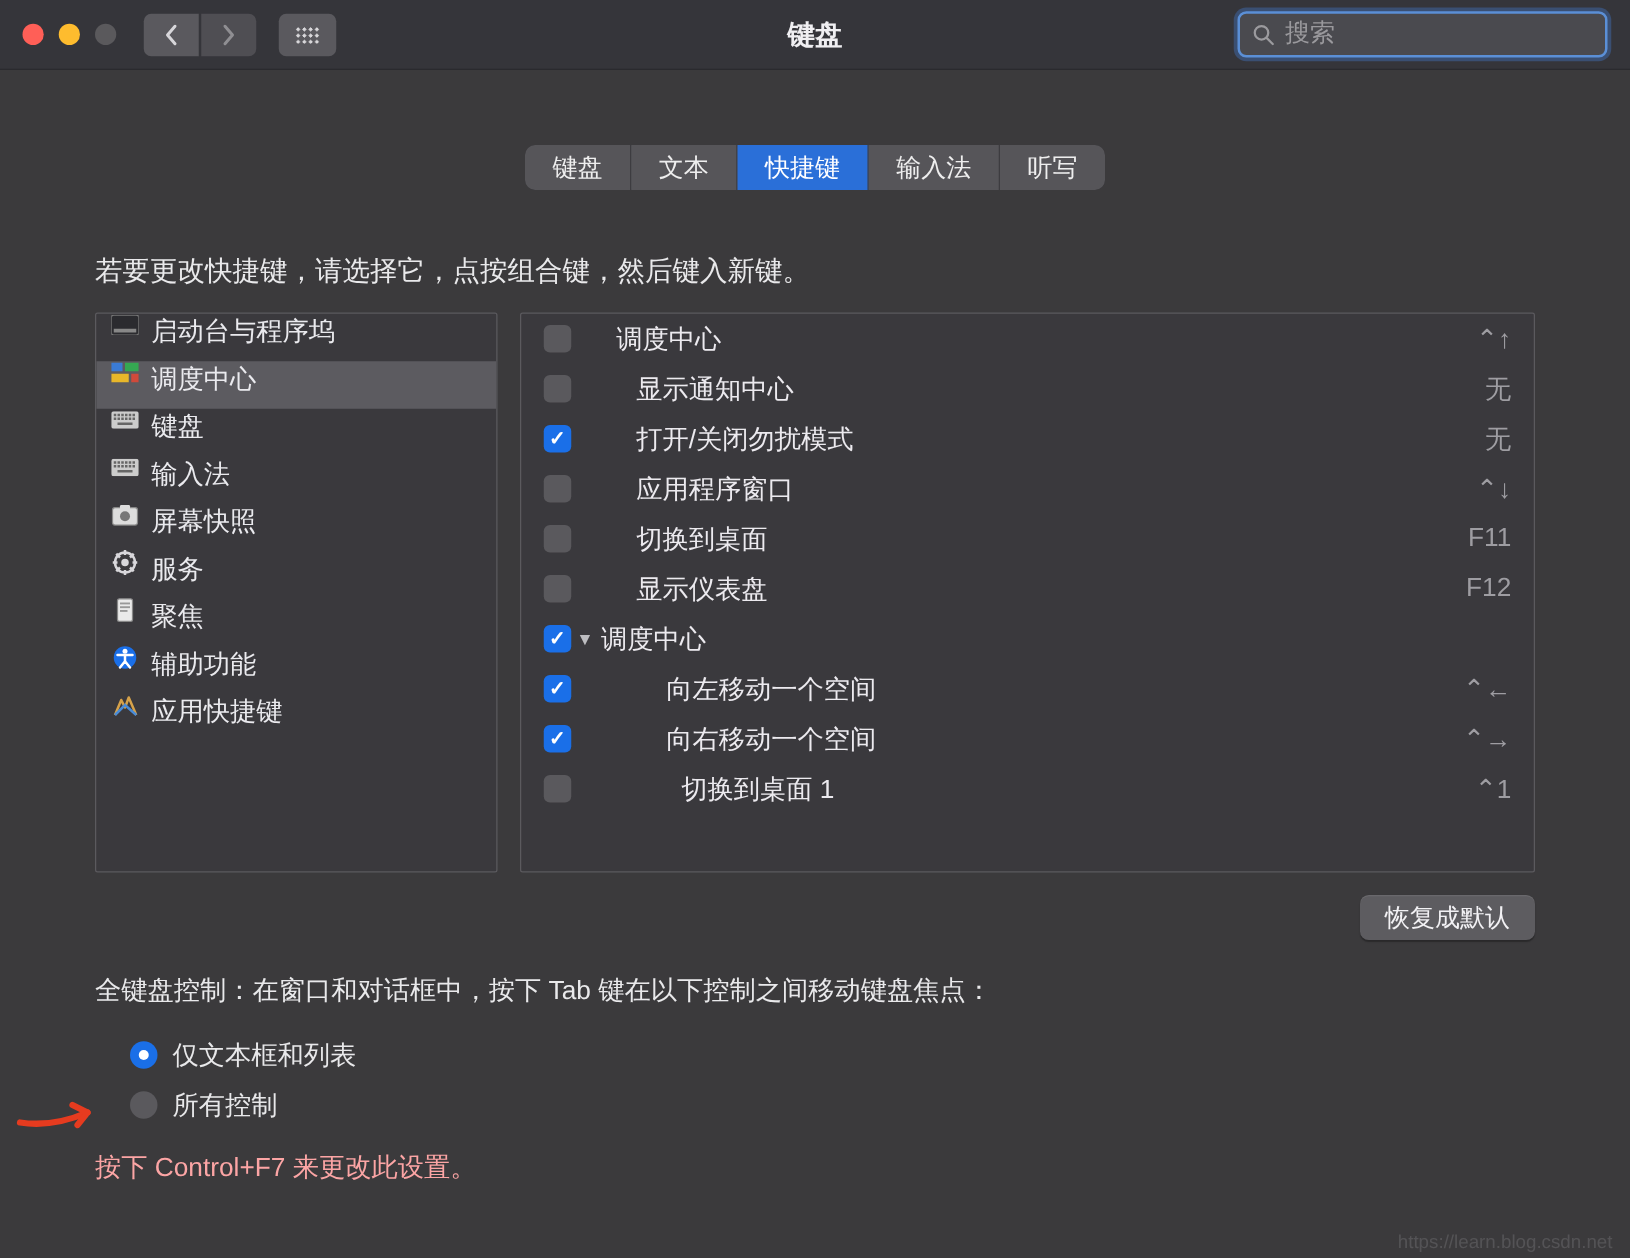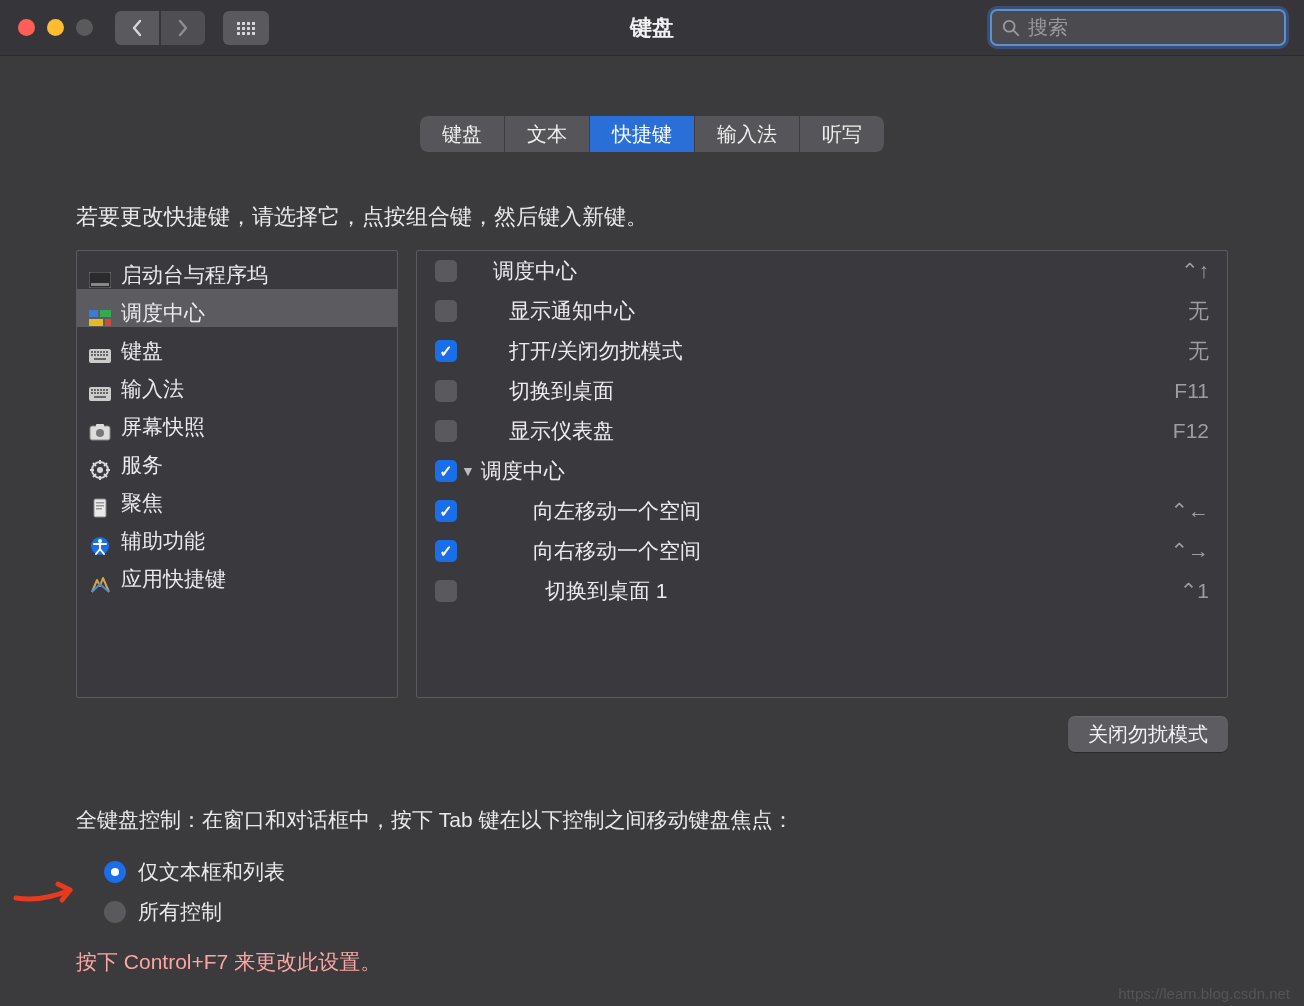--- a/index.html
+++ b/index.html
@@ -84,21 +84,21 @@
   .panels{
     display:flex;gap:18px;padding:0 76px;
   }
   .panel{
     border:1px solid #5b5a5e;background:#3a393d;border-radius:2px;
     height:448px;overflow:hidden;
   }
   .panel.cat{width:322px;}
   .panel.detail{flex:1;}
   .cat-item{
-    height:38px;display:flex;align-items:flex-end;gap:10px;
+    height:38px;display:flex;align-items:flex-start;gap:10px;
     padding:0 12px;font-size:21px;color:#eaeaee;
   }
   .cat-item.selected{background:#5c5b60;}
   .cat-icon{width:22px;height:18px;flex:0 0 auto;display:flex;align-items:center;justify-content:center;}
   
   .drow{
     height:40px;display:flex;align-items:center;
     padding:0 18px;font-size:21px;
   }
   .chk{
@@ -111,21 +111,21 @@
   .dlabel{margin-left:8px;flex:1;color:#eceaef;white-space:nowrap;}
   .dshort{color:#9e9da2;font-size:21px;white-space:nowrap;}
   
   .restore-row{display:flex;justify-content:flex-end;padding:18px 76px 0 0;}
   .pushbtn{
     background:#5d5c60;border-radius:7px;height:36px;padding:0 20px;
     display:flex;align-items:center;font-size:20px;color:#f2f1f4;
     box-shadow:inset 0 1px 0 rgba(255,255,255,.08), 0 1px 1px rgba(0,0,0,.3);
   }
   
-  .fk-text{margin:54px 0 18px 76px;font-size:21px;color:#e9e9eb;}
+  .fk-text{margin:26px 0 18px 76px;font-size:21px;color:#e9e9eb;}
   .radios{padding-left:104px;}
   .radio-row{display:flex;align-items:center;gap:12px;height:40px;font-size:21px;}
   .radio{
     width:22px;height:22px;border-radius:50%;background:#5a595d;
     display:flex;align-items:center;justify-content:center;
   }
   .radio.on{background:#1a6fe8;}
   .radio.on::after{content:"";width:8px;height:8px;border-radius:50%;background:#fff;}
   .hint{margin:16px 0 0 76px;font-size:21px;color:#fca5a5;}
   
@@ -328,20 +328,26 @@
       </div>
       <div class="drow">
         <span class="chk on"></span>
         <span style="width:52px;flex:0 0 auto"></span>
         <span class="dlabel" style="margin-left:0">打开/关闭勿扰模式</span>
         <span class="dshort">无</span>
       </div>
       <div class="drow">
         <span class="chk"></span>
         <span style="width:52px;flex:0 0 auto"></span>
+        <span class="dlabel" style="margin-left:0">应用程序窗口</span>
+        <span class="dshort">⌃↓</span>
+      </div>
+      <div class="drow">
+        <span class="chk"></span>
+        <span style="width:52px;flex:0 0 auto"></span>
         <span class="dlabel" style="margin-left:0">切换到桌面</span>
         <span class="dshort">F11</span>
       </div>
       <div class="drow">
         <span class="chk"></span>
         <span style="width:52px;flex:0 0 auto"></span>
         <span class="dlabel" style="margin-left:0">显示仪表盘</span>
         <span class="dshort">F12</span>
       </div>
       <div class="drow">
@@ -365,21 +371,21 @@
       <div class="drow">
         <span class="chk"></span>
         <span style="width:76px;flex:0 0 auto"></span>
         <span class="dlabel" style="margin-left:12px">切换到桌面 1</span>
         <span class="dshort">⌃1</span>
       </div>
     </div>
 </div>
 
 <div class="restore-row">
-  <div class="pushbtn">关闭勿扰模式</div>
+  <div class="pushbtn">恢复成默认</div>
 </div>
 
 <div class="fk-text">全键盘控制：在窗口和对话框中，按下 Tab 键在以下控制之间移动键盘焦点：</div>
 <div class="radios" id="radios">
     <div class="radio-row">
       <span class="radio on"></span>
       <span>仅文本框和列表</span>
     </div>
     <div class="radio-row">
       <span class="radio"></span>

